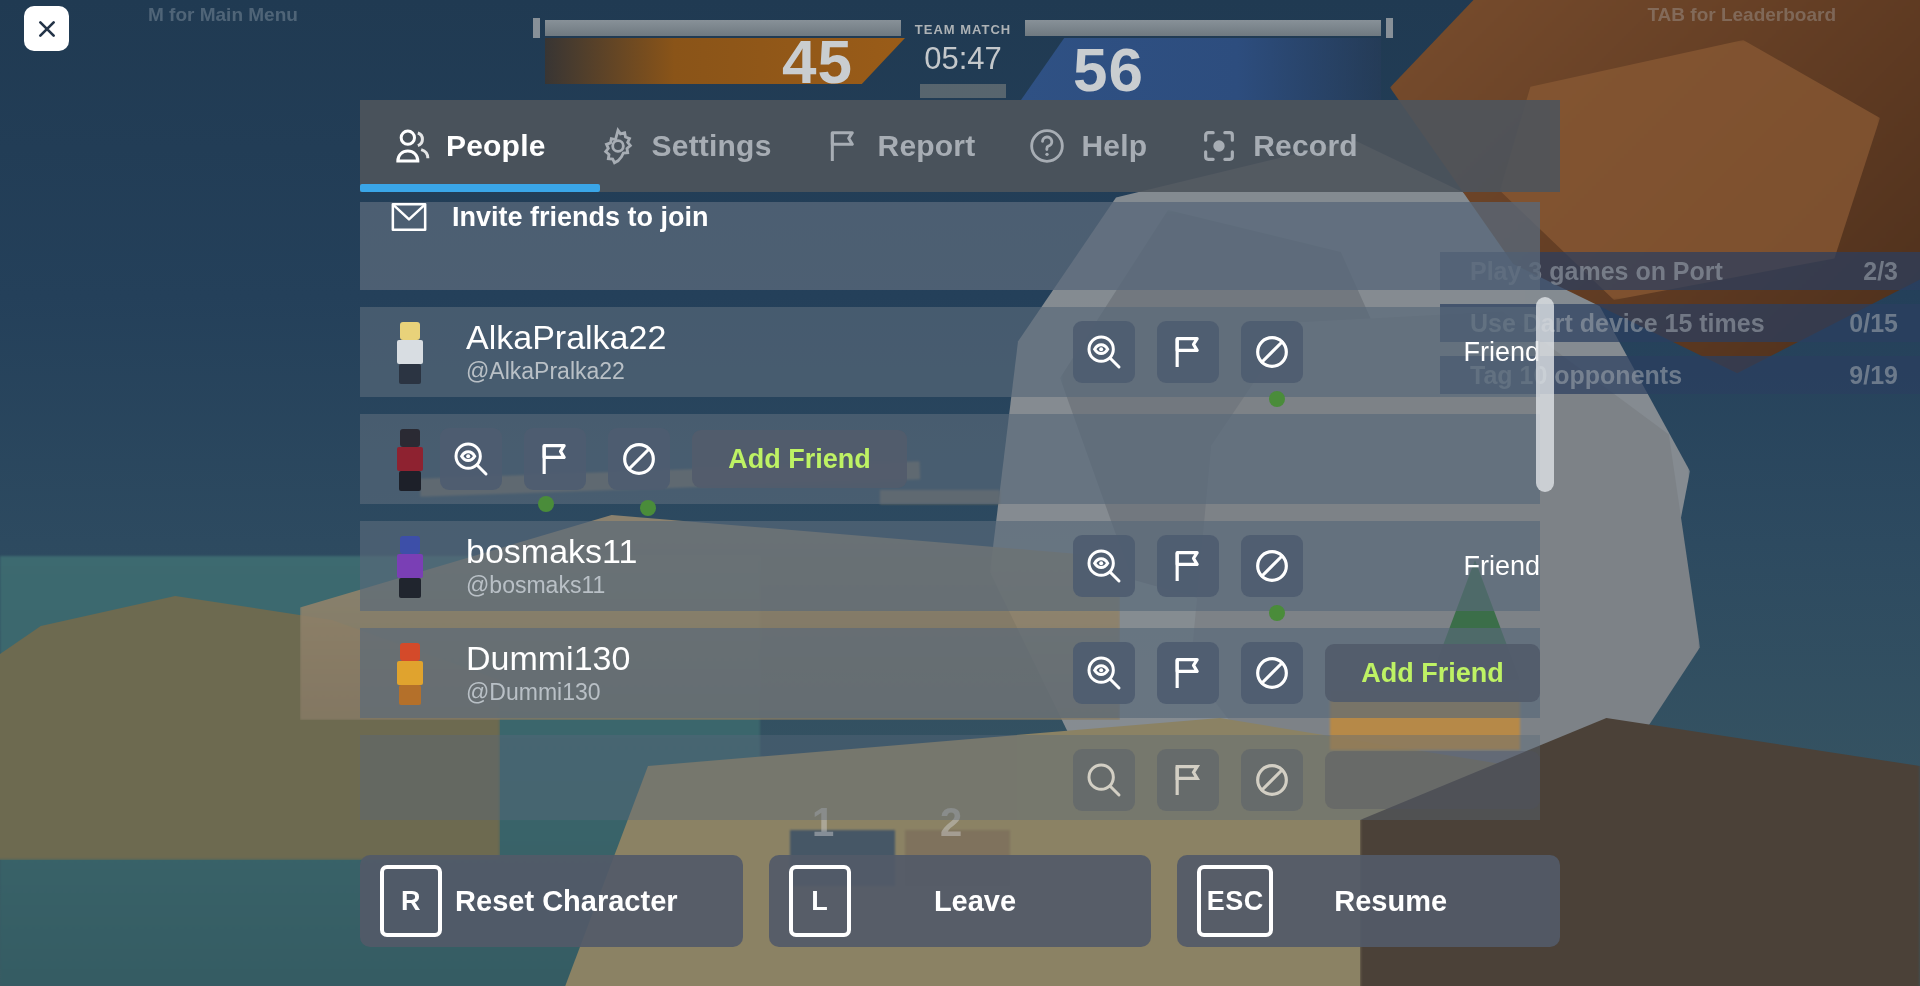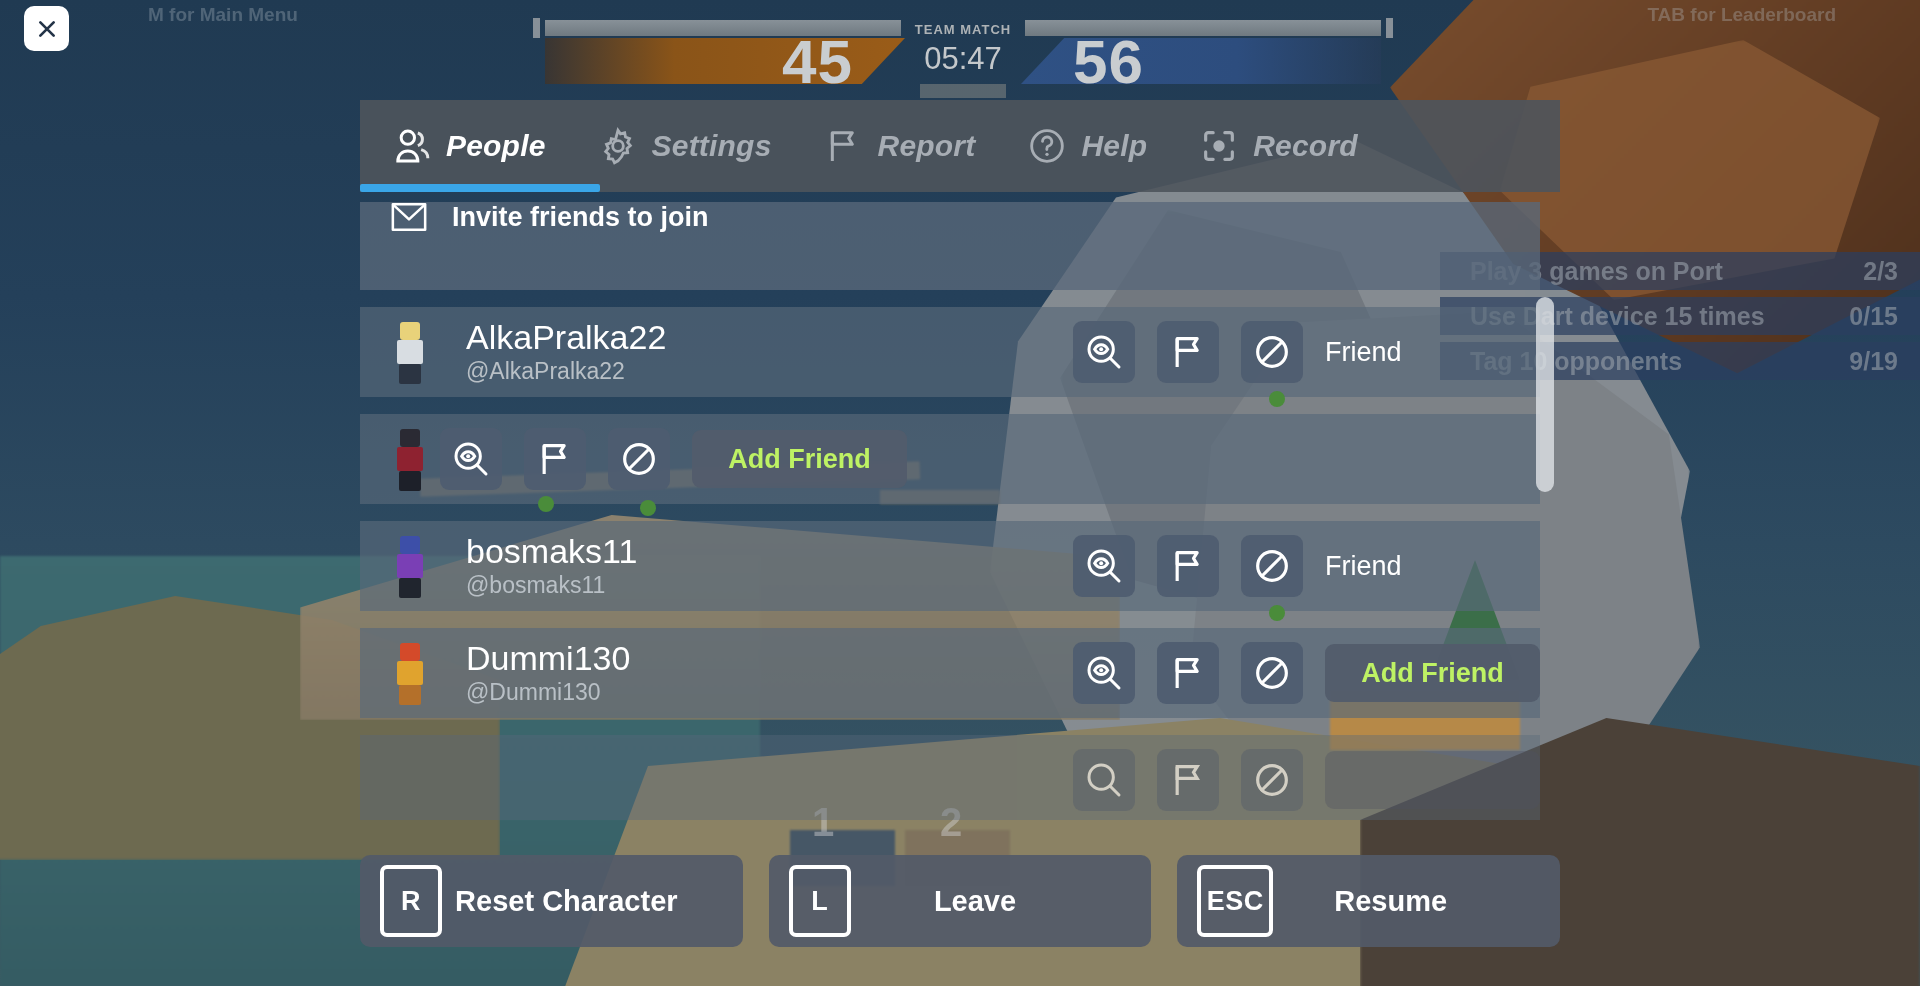--- a/index.html
+++ b/index.html
@@ -112,21 +112,21 @@
   .hud-tick { position: absolute; top: 4px; width: 7px; height: 20px; background: #9aa0a4; opacity:.85;}
   .hud-tick.l { left: 0px; } .hud-tick.r { right: 0px; }
   .hud-team-left {
     position: absolute; left: 12px; top: 24px; width: 360px; height: 46px;
     background: linear-gradient(90deg, rgba(60,52,46,.85) 0%, #8a5418 36%, #9a5c18 100%);
     clip-path: polygon(0% 0%, 100% 0%, 88% 100%, 0% 100%);
     display: flex; align-items: center; justify-content: flex-end;
     padding-right: 52px;
   }
   .hud-team-right {
-    position: absolute; right: 12px; top: 24px; width: 360px; height: 46px;
+    position: absolute; right: 12px; top: 24px; width: 360px; height: 62px;
     background: linear-gradient(270deg, rgba(40,60,90,.55) 0%, #2d4d7e 40%, #2f5184 100%);
     clip-path: polygon(12% 0%, 100% 0%, 100% 100%, 0% 100%);
     display: flex; align-items: center; justify-content: flex-start;
     padding-left: 52px;
   }
   .hud-score {
     font-size: 62px; font-weight: 700; color: #c9cdd0;
     font-family: "Liberation Sans", sans-serif; letter-spacing: 1px;
   }
   .hud-center {
@@ -161,40 +161,39 @@
   #close-button svg { width: 20px; height: 20px; }
 
   
   #quest-panel {
     position: absolute; right: 0; top: 252px; width: 480px;
   }
   .quest-row {
     display: flex; align-items: center; justify-content: space-between;
     height: 38px; padding: 0 22px 0 30px;
     background: rgba(43,62,96,.72);
-    margin-bottom: 7px;
+    margin-bottom: 14px;
   }
   .quest-label, .quest-progress {
     font-size: 25px; font-weight: 700; color: rgba(150,158,168,.62);
     font-family: "Liberation Sans", sans-serif; white-space: nowrap;
   }
 
   
   #menu-panel {
     position: absolute; left: 360px; top: 100px; width: 1200px; height: 720px;
   }
   #tab-bar {
     position: relative; height: 92px; background: rgba(78,84,92,.90);
     display: flex; align-items: center;
   }
   .tab {
     display: flex; align-items: center; gap: 14px;
     height: 92px; padding: 0 26px; cursor: pointer;
     position: relative;
-    font-style: italic;
   }
   .tab:first-child { padding-left: 32px; }
   .tab .tab-label {
     font-size: 30px; font-weight: 700; color: #a7adb4;
     font-family: "Liberation Sans", sans-serif; letter-spacing: .2px;
   }
   .tab.active .tab-label { color: #ffffff; }
   .tab .ticon { width: 40px; height: 40px; display:flex; align-items:center; justify-content:center; }
   .tab .ticon svg { width: 40px; height: 40px; }
   .tab.active .ticon svg { stroke: #fff; }
@@ -245,21 +244,21 @@
 
   .row-actions { display: flex; align-items: center; gap: 22px; margin-right: 22px; }
   .icon-btn {
     width: 62px; height: 62px; border-radius: 9px;
     background: rgba(78,92,112,.92);
     display: flex; align-items: center; justify-content: center;
     cursor: pointer; position: relative;
   }
   .icon-btn svg { width: 40px; height: 40px; }
 
-  .trailing { width: 215px; display: flex; align-items: center; justify-content: flex-start; }
+  .trailing { width: 215px; display: flex; align-items: center; justify-content: flex-end; }
   .friend-tag {
     font-size: 27px; color: #ffffff; font-weight: 400;
     font-family: "Liberation Sans", sans-serif;
   }
   .add-friend-btn {
     width: 215px; height: 58px; border-radius: 9px;
     background: rgba(82,92,108,.95);
     display: flex; align-items: center; justify-content: center;
     cursor: pointer;
   }

